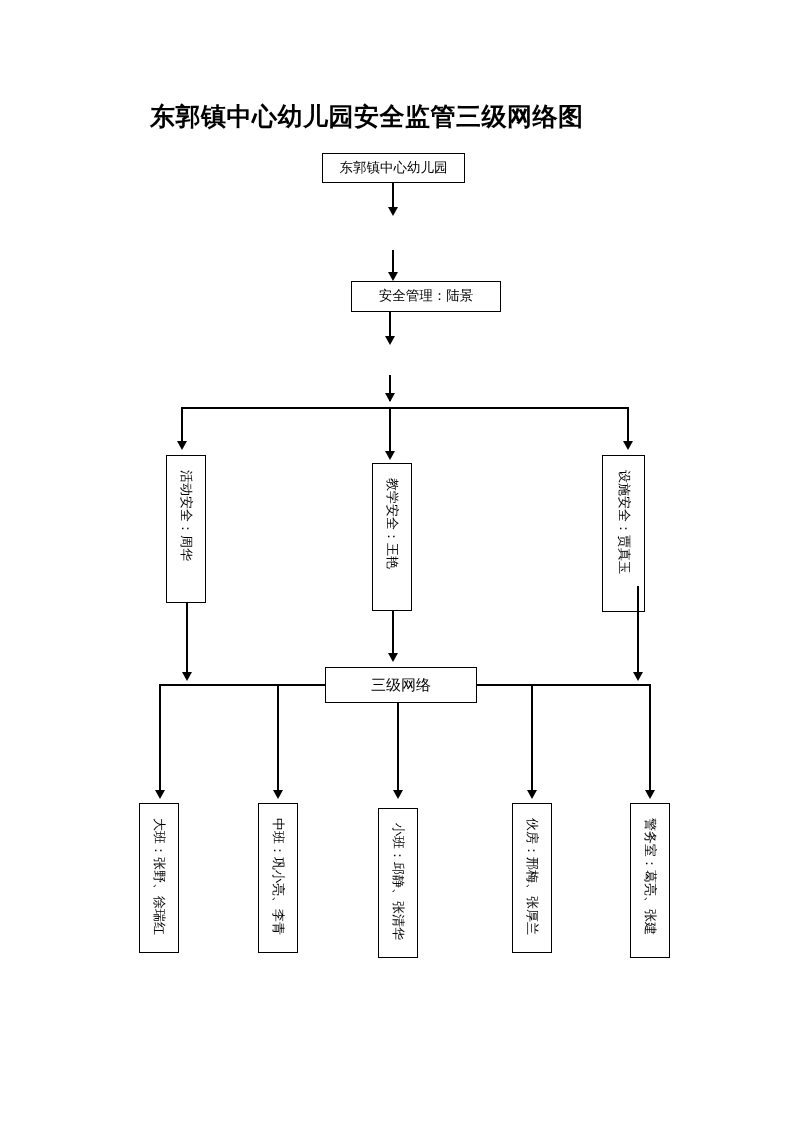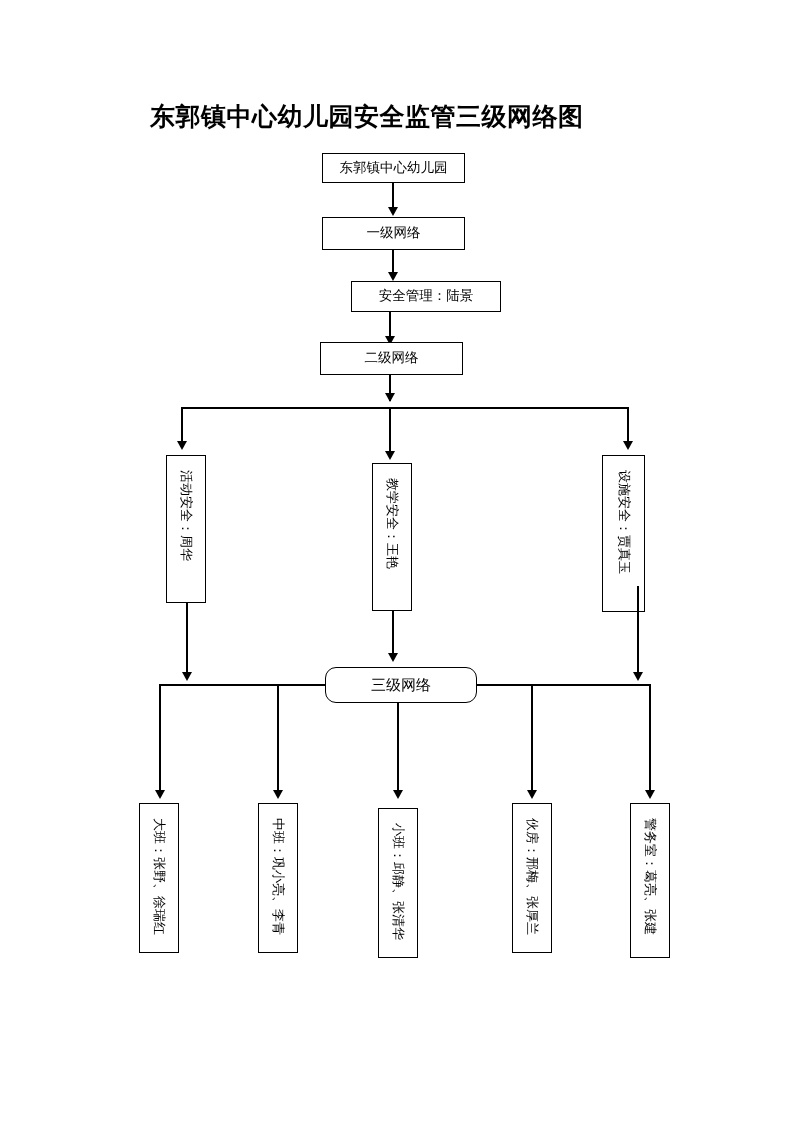--- a/index.html
+++ b/index.html
@@ -95,37 +95,31 @@
 
   <div class="title">东郭镇中心幼儿园安全监管三级网络图</div>
 
   <div class="box hbox" style="left:322px; top:153px; width:143px; height:30px;">
     <span>东郭镇中心幼儿园</span>
   </div>
 
   <div class="ln vln" style="left:392px; top:183px; height:26px;"></div>
   <div class="arrow" style="left:388px; top:207px;"></div>
 
-  <div class="box hbox" style="left:322px; top:217px; width:143px; height:33px;">
-    <span>一级网络</span>
-  </div>
 
   <div class="ln vln" style="left:392px; top:250px; height:25px;"></div>
   <div class="arrow" style="left:388px; top:272px;"></div>
 
   <div class="box hbox" style="left:315px; top:281px; width:150px; height:31px;margin-left:36px;">
     <span>安全管理：陆景</span>
   </div>
 
   <div class="ln vln" style="left:389px; top:312px; height:26px;"></div>
   <div class="arrow" style="left:385px; top:336px;"></div>
 
-  <div class="box hbox" style="left:320px; top:342px; width:143px; height:33px;">
-    <span>二级网络</span>
-  </div>
 
   <div class="ln vln" style="left:389px; top:375px; height:26px;"></div>
   <div class="arrow" style="left:385px; top:393px;"></div>
 
   <div class="ln hln" style="left:181px; top:407px; width:447px;"></div>
 
   <div class="ln vln" style="left:181px; top:407px; height:38px;"></div>
   <div class="arrow" style="left:177px; top:441px;"></div>
 
   <div class="ln vln" style="left:389px; top:407px; height:48px;"></div>
@@ -154,21 +148,21 @@
 
   <div class="ln vln" style="left:186px; top:603px; height:76px;"></div>
   <div class="arrow" style="left:182px; top:672px;"></div>
 
   <div class="ln vln" style="left:392px; top:611px; height:48px;"></div>
   <div class="arrow" style="left:388px; top:653px;"></div>
 
   <div class="ln vln" style="left:637px; top:586px; height:93px;"></div>
   <div class="arrow" style="left:633px; top:672px;"></div>
 
-  <div class="box hbox" style="left:325px; top:667px; width:152px; height:36px;border-radius:11px;">
+  <div class="box hbox" style="left:325px; top:667px; width:152px; height:36px;">
     <span class="hbox-label" style="font-size:15px;">三级网络</span>
   </div>
 
   <div class="ln hln" style="left:159px; top:684px; width:167px;"></div>
   <div class="ln hln" style="left:477px; top:684px; width:172px;"></div>
 
   <div class="ln vln" style="left:159px; top:684px; height:110px;"></div>
   <div class="arrow" style="left:155px; top:790px;"></div>
 
   <div class="ln vln" style="left:277px; top:684px; height:110px;"></div>

